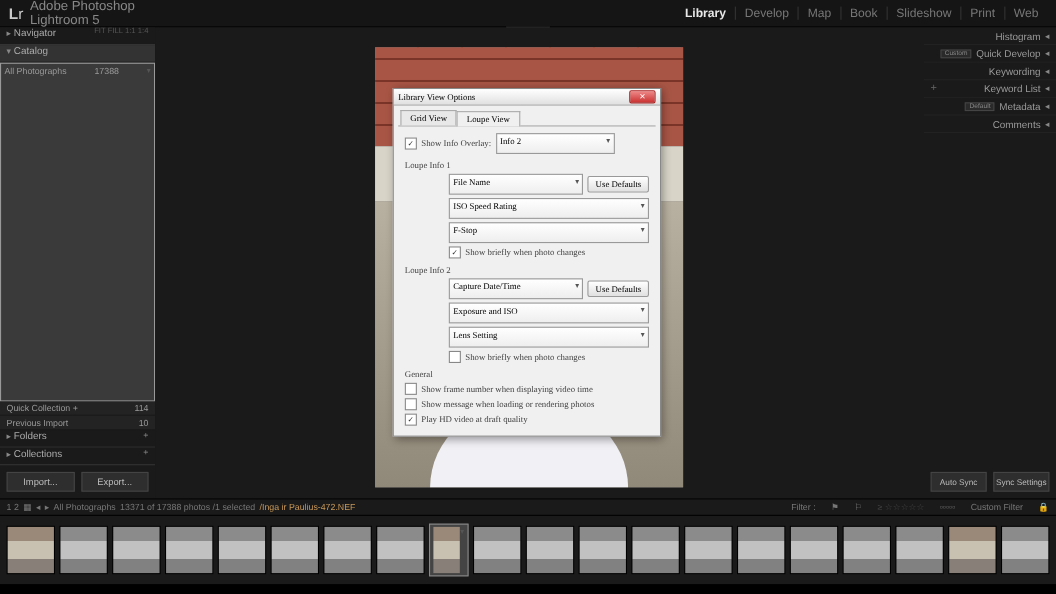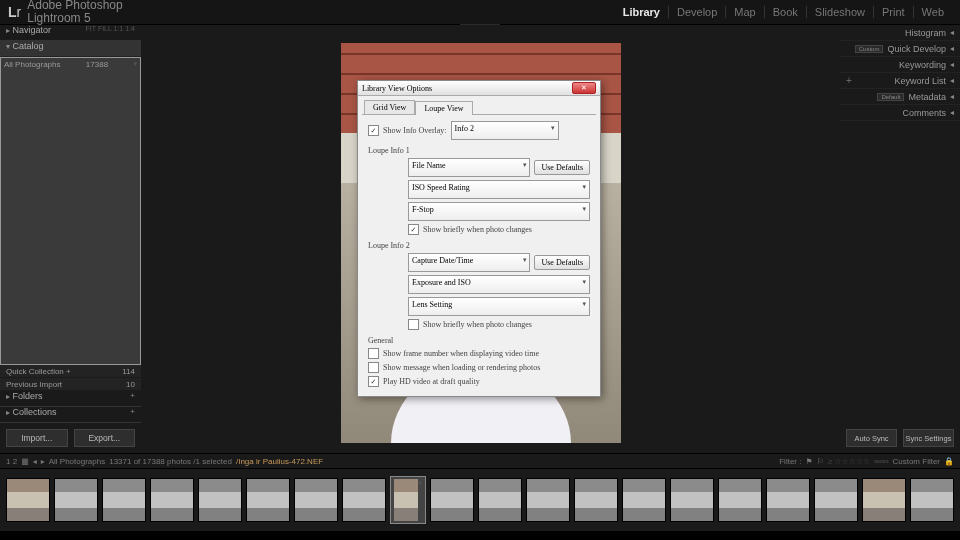--- a/index.html
+++ b/index.html
@@ -42,21 +42,21 @@
 .sel::after{content:"▾";font-size:7px;color:#555}
 .btn-def{height:13px;padding:0 6px;border:1px solid #999;background:linear-gradient(#fff,#e0e0e0);font-size:8px;display:flex;align-items:center;border-radius:2px}
 .group-lbl{font-size:8px;color:#444;margin:6px 0 3px 0}
 .rp-item{height:15px;display:flex;align-items:center;justify-content:flex-end;padding:0 6px;font-size:9px;color:#999;border-bottom:1px solid #222;gap:4px}
 .rp-item .plus{margin-right:auto;font-size:10px;color:#666}
 .badge{background:#2a2a2a;border:1px solid #444;font-size:6px;padding:0 3px;color:#888}
 .btm-btns{margin-top:auto;padding:6px;display:flex;gap:6px}
 .lr-btn{flex:1;height:16px;background:#2e2e2e;border:1px solid #444;color:#bbb;font-size:8.5px;display:flex;align-items:center;justify-content:center}
 .filter-bar{height:14px;background:#1a1a1a;display:flex;align-items:center;padding:0 6px;font-size:8px;color:#777;border-top:1px solid #000;border-bottom:1px solid #000}
 .fb-l{display:flex;align-items:center;gap:4px}
-.fb-stars{margin-left:auto;display:flex;gap:4px}
+.fb-stars{margin-left:auto;display:flex;gap:14px}
 .star{color:#444;font-size:8px}
 .filmstrip{height:54px;background:#1a1a1a;display:flex;align-items:center;padding:4px 6px;gap:4px;overflow:hidden}
 .thumb{width:42px;height:42px;background:#444;border:1px solid #000;position:relative;flex-shrink:0}
 .thumb.bw{filter:grayscale(1)}
 .thumb.sel{border:1px solid #888}
 .thumb-img{width:100%;height:100%;background:linear-gradient(180deg,#9a8878 0 30%,#c8c0b0 30% 70%,#888078 70%)}
 .grip{position:absolute;top:24px;left:50%;transform:translateX(-50%);width:40px;height:3px;background:#2a2a2a;border-radius:0 0 3px 3px}
 .nav-sub{font-size:7px;color:#555;margin-left:auto}
 </style>
 </head>

